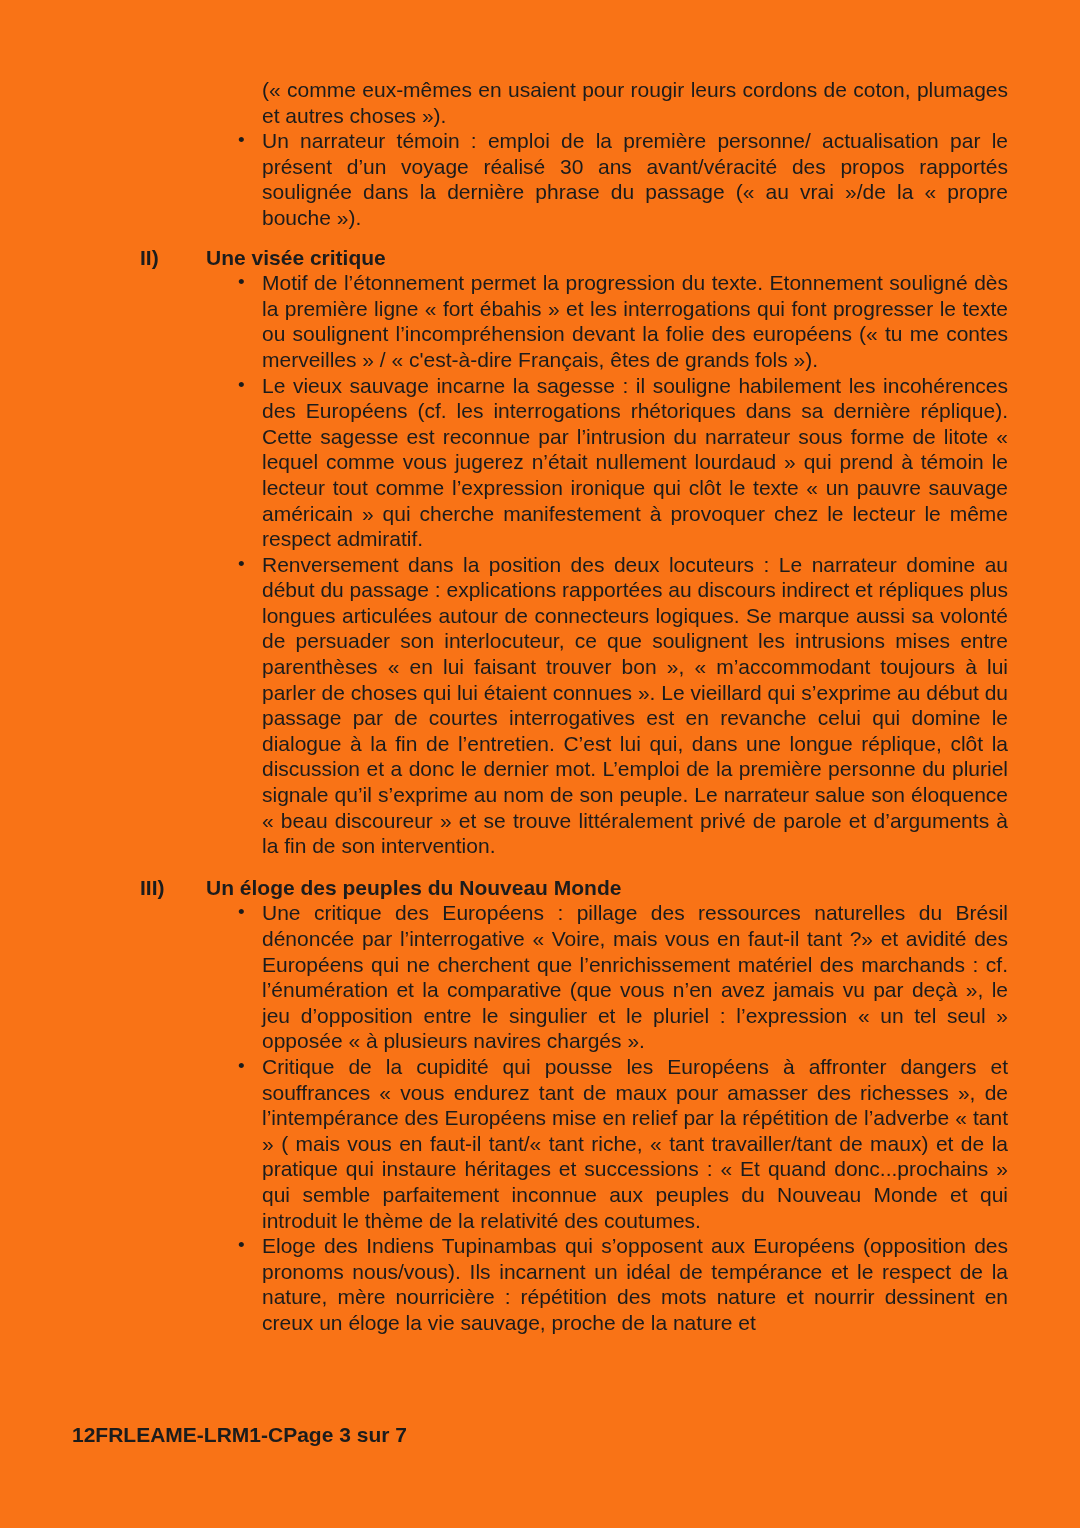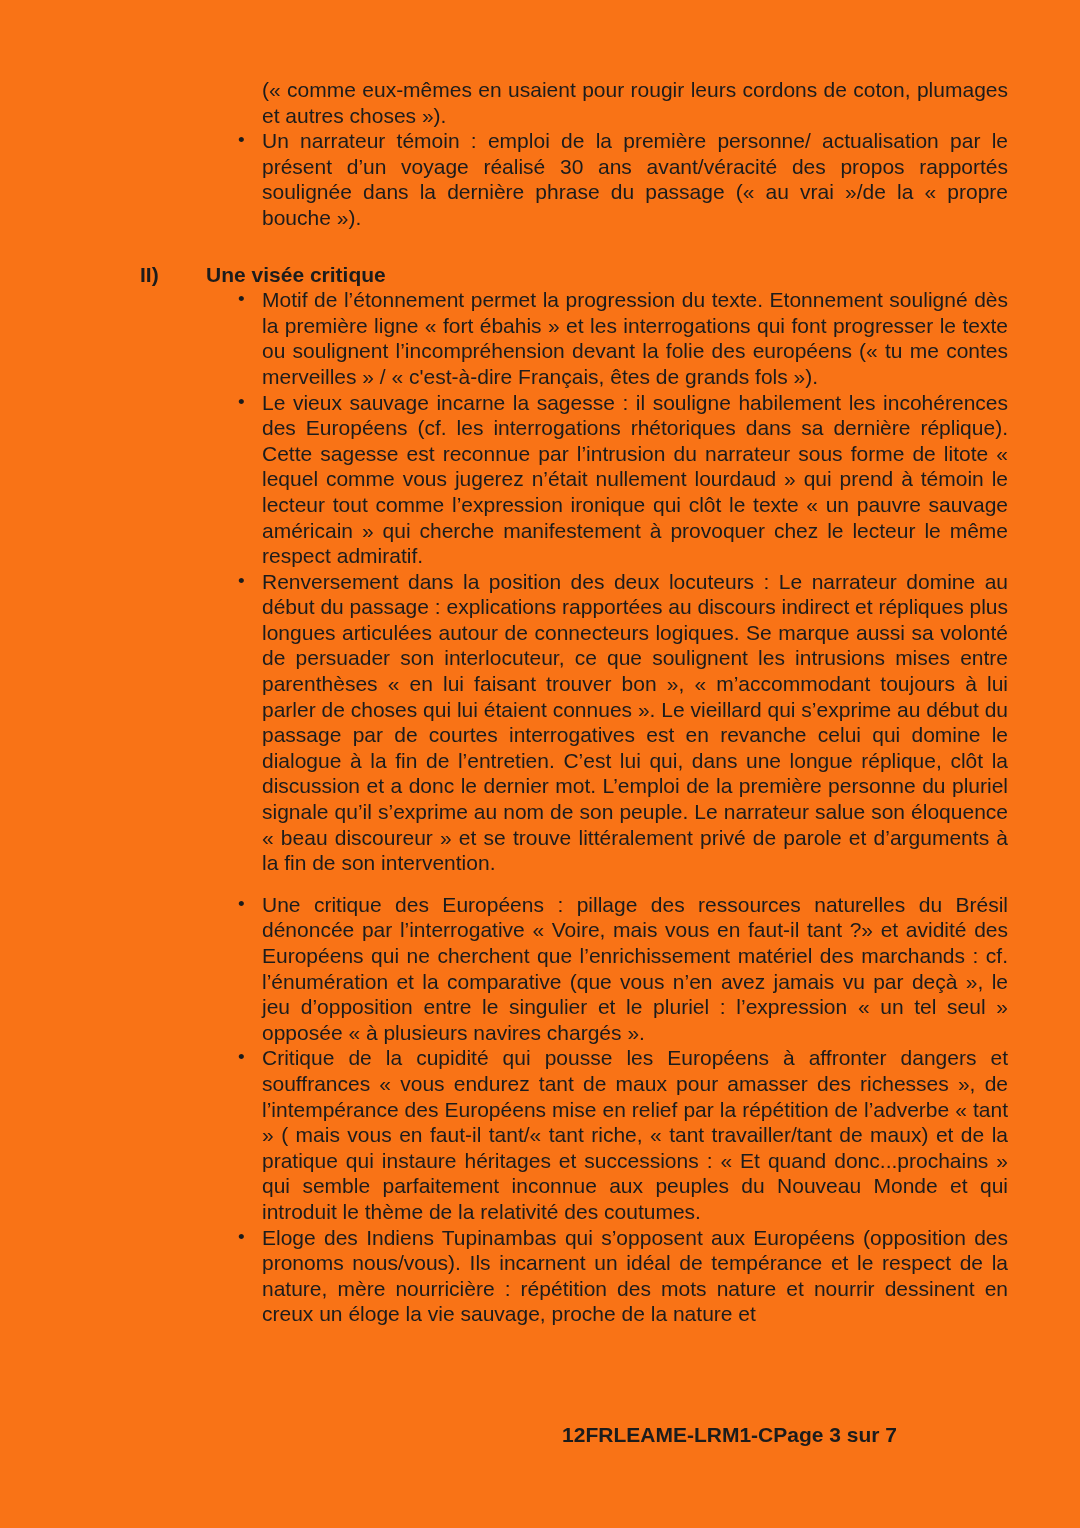--- a/index.html
+++ b/index.html
@@ -42,37 +42,37 @@
     box-sizing: border-box;
     text-align: justify;
   }
   ul.blist li .bullet {
     position: absolute;
     left: 2px;
     top: -1px;
     width: 24px;
     font-size: 19px;
   }
-  .sec { margin-top: 31px; }
+  .sec { margin-top: 14px; }
   .sec.sm { margin-top: 16px; }
   .sec-head {
     margin-left: 140px;
     font-weight: 700;
   }
   .sec-num {
     display: inline-block;
     width: 66px;
   }
   .footer {
     position: absolute;
     top: 1422px;
-    left: 84px;
+    left: 72px;
     width: 813px;
     display: flex;
-    justify-content: flex-end;
+    justify-content: flex-start;
     font-weight: 700;
   }
 </style>
 </head>
 <body>
 
 <div class="page">
   <div class="content">
 
     <p class="par-cont">(« comme eux-mêmes en usaient pour rougir leurs cordons de coton, plumages et autres choses »).</p>
@@ -94,20 +94,23 @@
         <li>
           <span class="bullet">•</span><span>Le vieux sauvage incarne la sagesse : il souligne habilement les incohérences des Européens (cf. les interrogations rhétoriques dans sa dernière réplique). Cette sagesse est reconnue par l’intrusion du narrateur sous forme de litote « lequel comme vous jugerez n’était nullement lourdaud » qui prend à témoin le lecteur tout comme l’expression ironique qui clôt le texte « un pauvre sauvage américain » qui cherche manifestement à provoquer chez le lecteur le même respect admiratif.</span>
         </li>
         <li>
           <span class="bullet">•</span><span>Renversement dans la position des deux locuteurs : Le narrateur domine au début du passage : explications rapportées au discours indirect et répliques plus longues articulées autour de connecteurs logiques. Se marque aussi sa volonté de persuader son interlocuteur, ce que soulignent les intrusions mises entre parenthèses « en lui faisant trouver bon », « m’accommodant toujours à lui parler de choses qui lui étaient connues ». Le vieillard qui s’exprime au début du passage par de courtes interrogatives est en revanche celui qui domine le dialogue à la fin de l’entretien. C’est lui qui, dans une longue réplique, clôt la discussion et a donc le dernier mot. L’emploi de la première personne du pluriel signale qu’il s’exprime au nom de son peuple. Le narrateur salue son éloquence « beau discoureur » et se trouve littéralement privé de parole et d’arguments à la fin de son intervention.</span>
         </li>
       </ul>
     </div>
 
     <div class="sec sm">
+      <div class="sec-head">
+        <span class="sec-num">III)</span><span>Un éloge des peuples du Nouveau Monde</span>
+      </div>
       <ul class="blist">
         <li>
           <span class="bullet">•</span><span>Une critique des Européens : pillage des ressources naturelles du Brésil dénoncée par l’interrogative « Voire, mais vous en faut-il tant ?» et avidité des Européens qui ne cherchent que l’enrichissement matériel des marchands : cf. l’énumération et la comparative (que vous n’en avez jamais vu par deçà »,  le jeu d’opposition entre le singulier et le pluriel : l’expression « un tel seul » opposée « à plusieurs navires chargés ».</span>
         </li>
         <li>
           <span class="bullet">•</span><span>Critique de la cupidité qui pousse les Européens à affronter dangers et souffrances « vous endurez tant de maux pour amasser des richesses », de l’intempérance des Européens mise en relief par la répétition de l’adverbe « tant » ( mais vous en faut-il tant/« tant riche, « tant travailler/tant de maux) et de la pratique qui instaure héritages et successions : « Et quand donc...prochains » qui semble parfaitement inconnue aux peuples du Nouveau Monde et qui introduit le thème de la relativité des coutumes.</span>
         </li>
         <li>
           <span class="bullet">•</span><span>Eloge des Indiens Tupinambas qui s’opposent aux Européens (opposition des pronoms nous/vous). Ils incarnent un idéal de tempérance et le respect de la nature, mère nourricière : répétition des mots nature et nourrir dessinent en creux un éloge la vie sauvage, proche de la nature et</span>
         </li>

